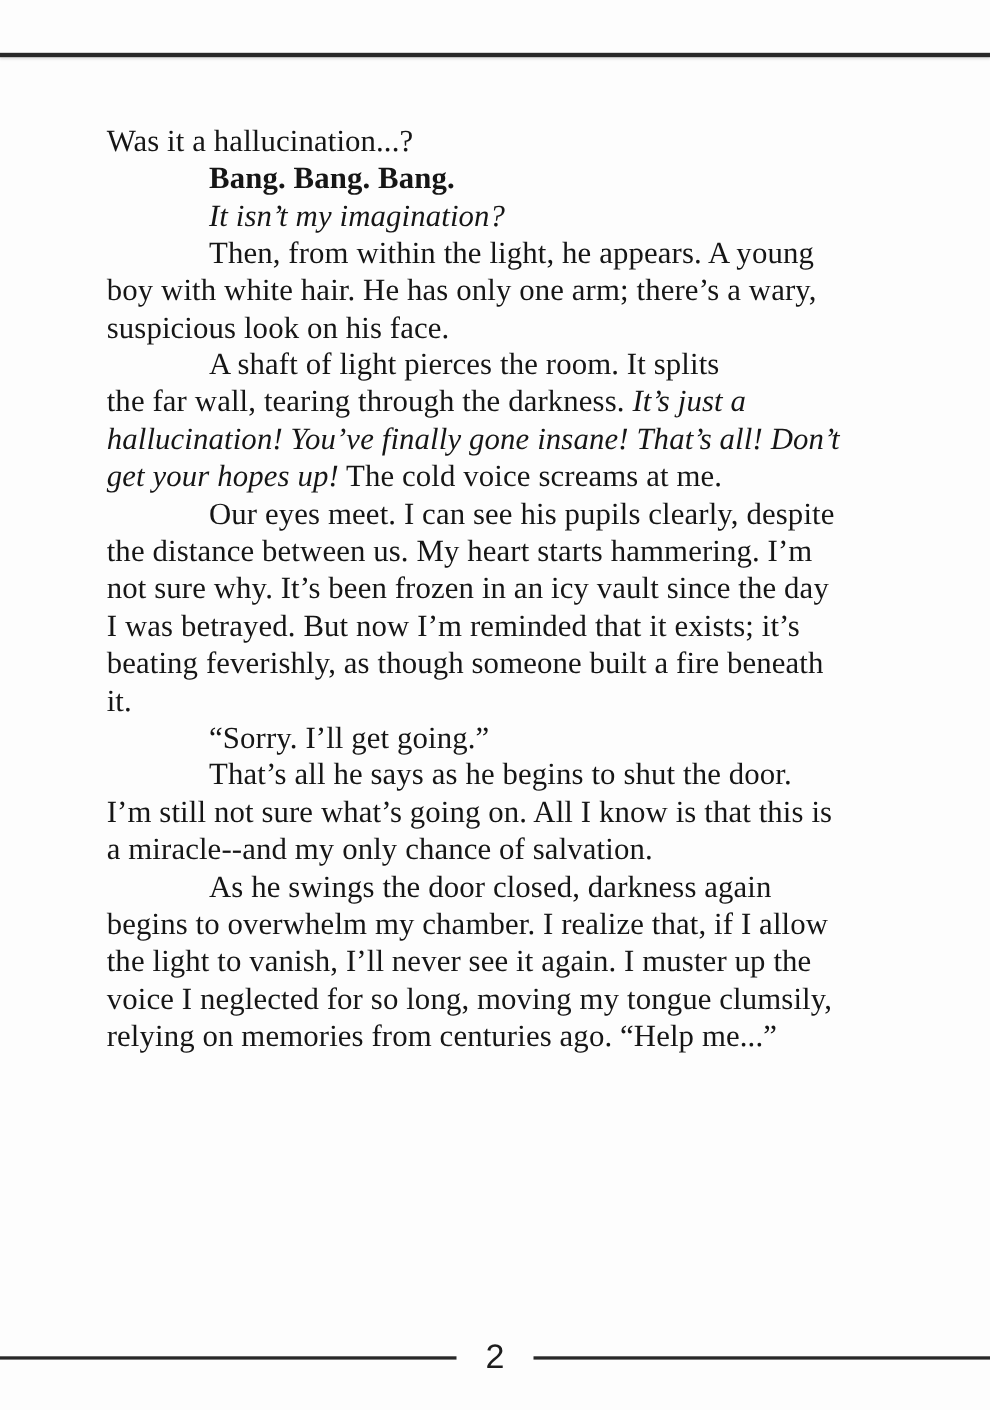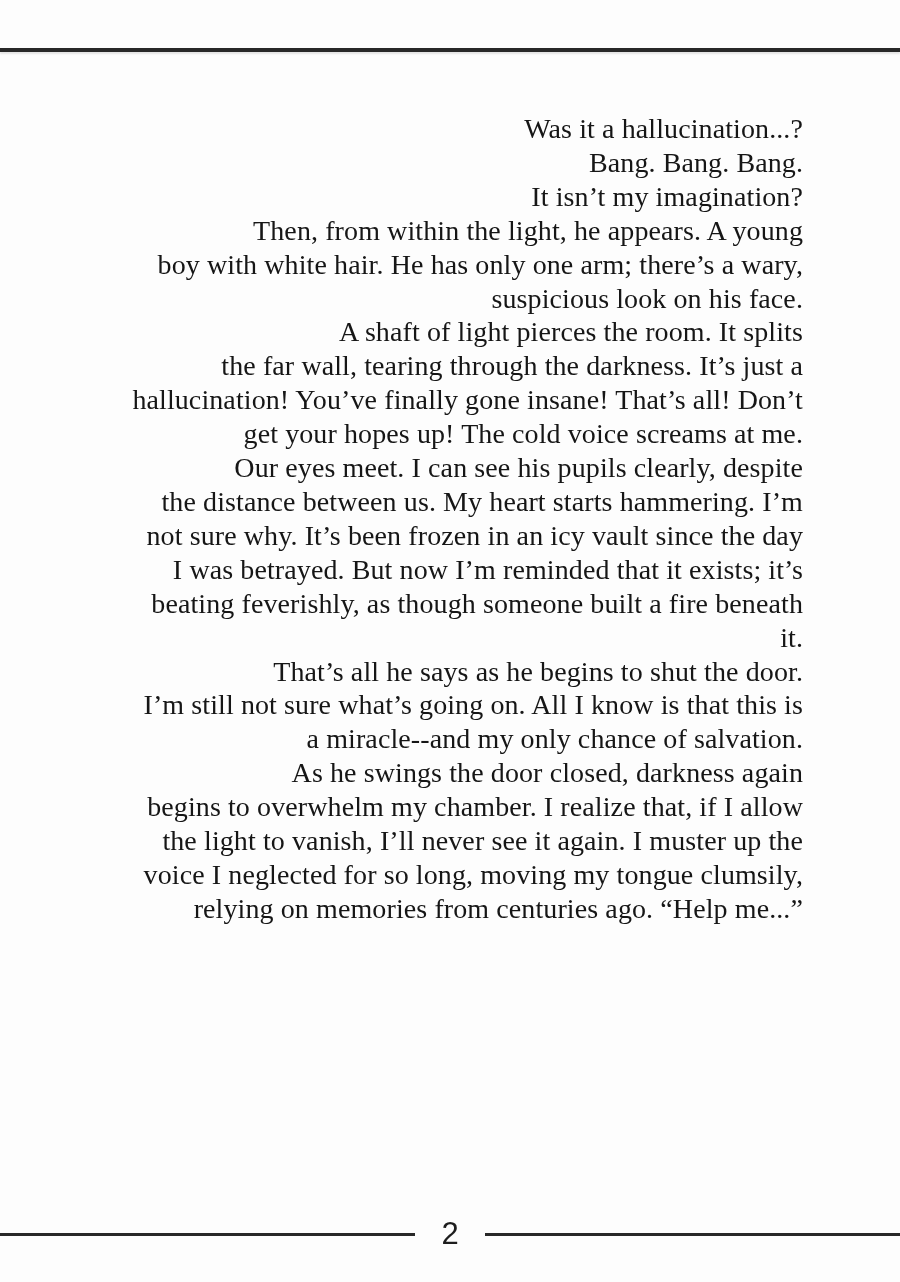--- a/index.html
+++ b/index.html
@@ -15,21 +15,20 @@
     background: #ffffff;
     font-family: "Liberation Serif", serif;
   }
   .page {
     position: relative;
     width: 900px;
     height: 1282px;
     background: var(--page-bg);
     color: var(--text-color);
     overflow: hidden;
-    text-align: right;
   }
   .top-rule {
     position: absolute;
     left: 0;
     top: 48px;
     width: 100%;
     height: 4px;
     background: var(--rule-color);
     box-shadow: 0 2px 2px rgba(0,0,0,0.10);
   }
@@ -40,22 +39,22 @@
     width: 706px;
   }
   .para {
     margin: 0;
     font-size: 28px;
     line-height: 33.9px;
     white-space: pre;
     letter-spacing: 0.1px;
   }
   .para.indent { text-indent: 93px; }
-  .seg.bold { font-weight: normal; }
-  .seg.italic { }
+  .seg.bold { font-weight: bold; }
+  .seg.italic { font-style: italic; }
   .footer {
     position: absolute;
     left: 0;
     top: 1217px;
     width: 100%;
     height: 34px;
     display: flex;
     align-items: center;
   }
   .foot-line {
@@ -90,20 +89,21 @@
       <p class="para indent"><span class="seg normal">A shaft of light pierces the room. It splits
 the far wall, tearing through the darkness. </span><span class="seg italic">It’s just a
 hallucination! You’ve finally gone insane! That’s all! Don’t
 get your hopes up!</span><span class="seg normal"> The cold voice screams at me.</span></p>
       <p class="para indent"><span class="seg normal">Our eyes meet. I can see his pupils clearly, despite
 the distance between us. My heart starts hammering. I’m
 not sure why. It’s been frozen in an icy vault since the day
 I was betrayed. But now I’m reminded that it exists; it’s
 beating feverishly, as though someone built a fire beneath
 it.</span></p>
+      <p class="para indent"><span class="seg normal">“Sorry. I’ll get going.”</span></p>
       <p class="para indent"><span class="seg normal">That’s all he says as he begins to shut the door.
 I’m still not sure what’s going on. All I know is that this is
 a miracle--and my only chance of salvation.</span></p>
       <p class="para indent"><span class="seg normal">As he swings the door closed, darkness again
 begins to overwhelm my chamber. I realize that, if I allow
 the light to vanish, I’ll never see it again. I muster up the
 voice I neglected for so long, moving my tongue clumsily,
 relying on memories from centuries ago. “Help me...”</span></p>
     </main>
 

